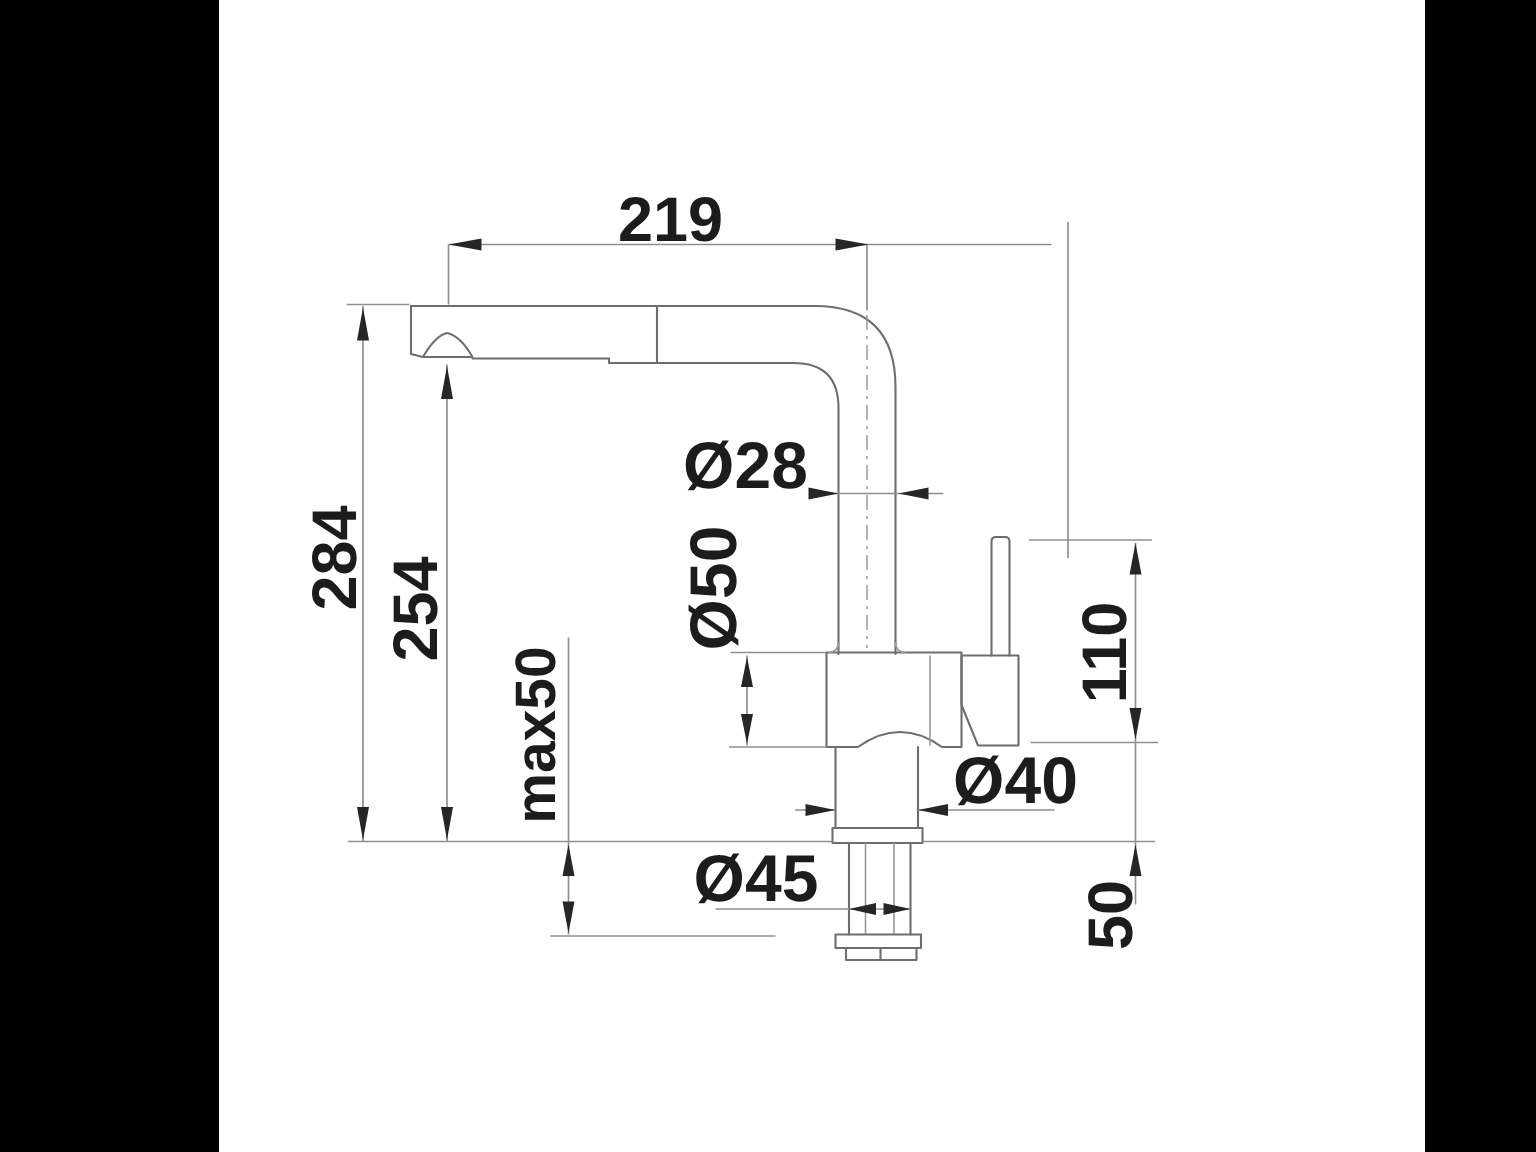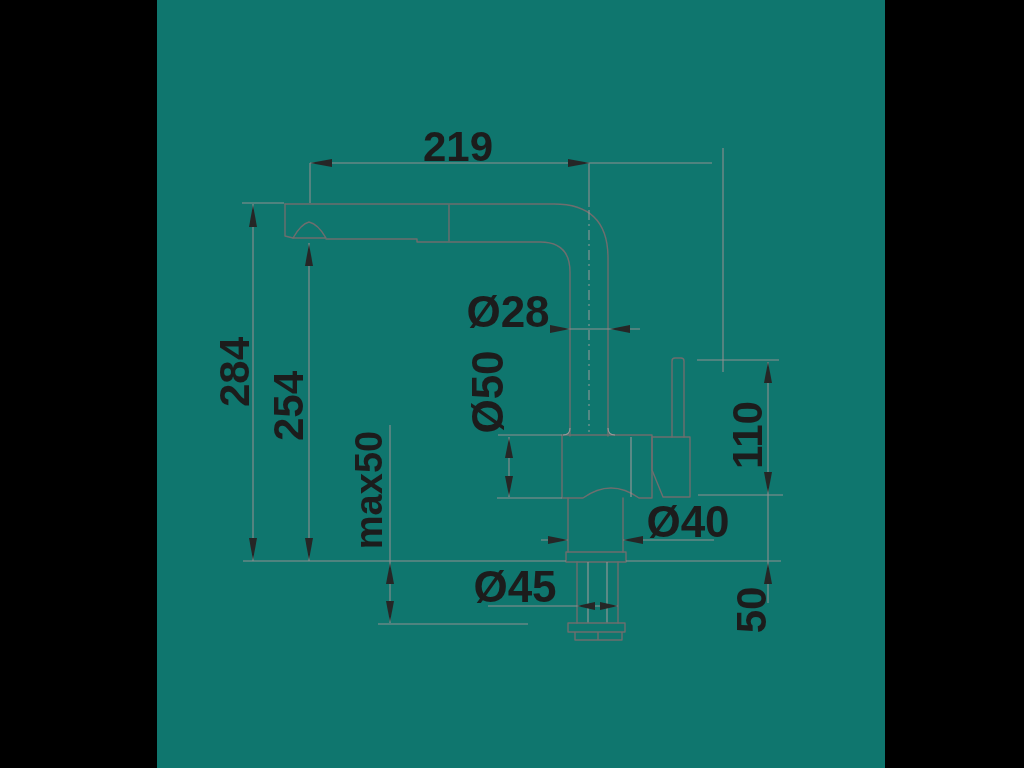--- a/index.html
+++ b/index.html
@@ -12,25 +12,25 @@
     font-family: "Liberation Sans", sans-serif;
   }
   .stage {
     position: relative;
     width: 1024px;
     height: 768px;
     background: #000000;
   }
   .paper {
     position: absolute;
-    left: 157px;
+    left: 146px;
     top: 0;
-    width: 728px;
+    width: 804px;
     height: 768px;
-    background: #0f766e;
+    background: #ffffff;
   }
   svg { display: block; }
   .outline {
     fill: none;
     stroke: #6e6e6e;
     stroke-width: 1.4;
     stroke-linejoin: round;
     stroke-linecap: round;
   }
   .outline-light {

